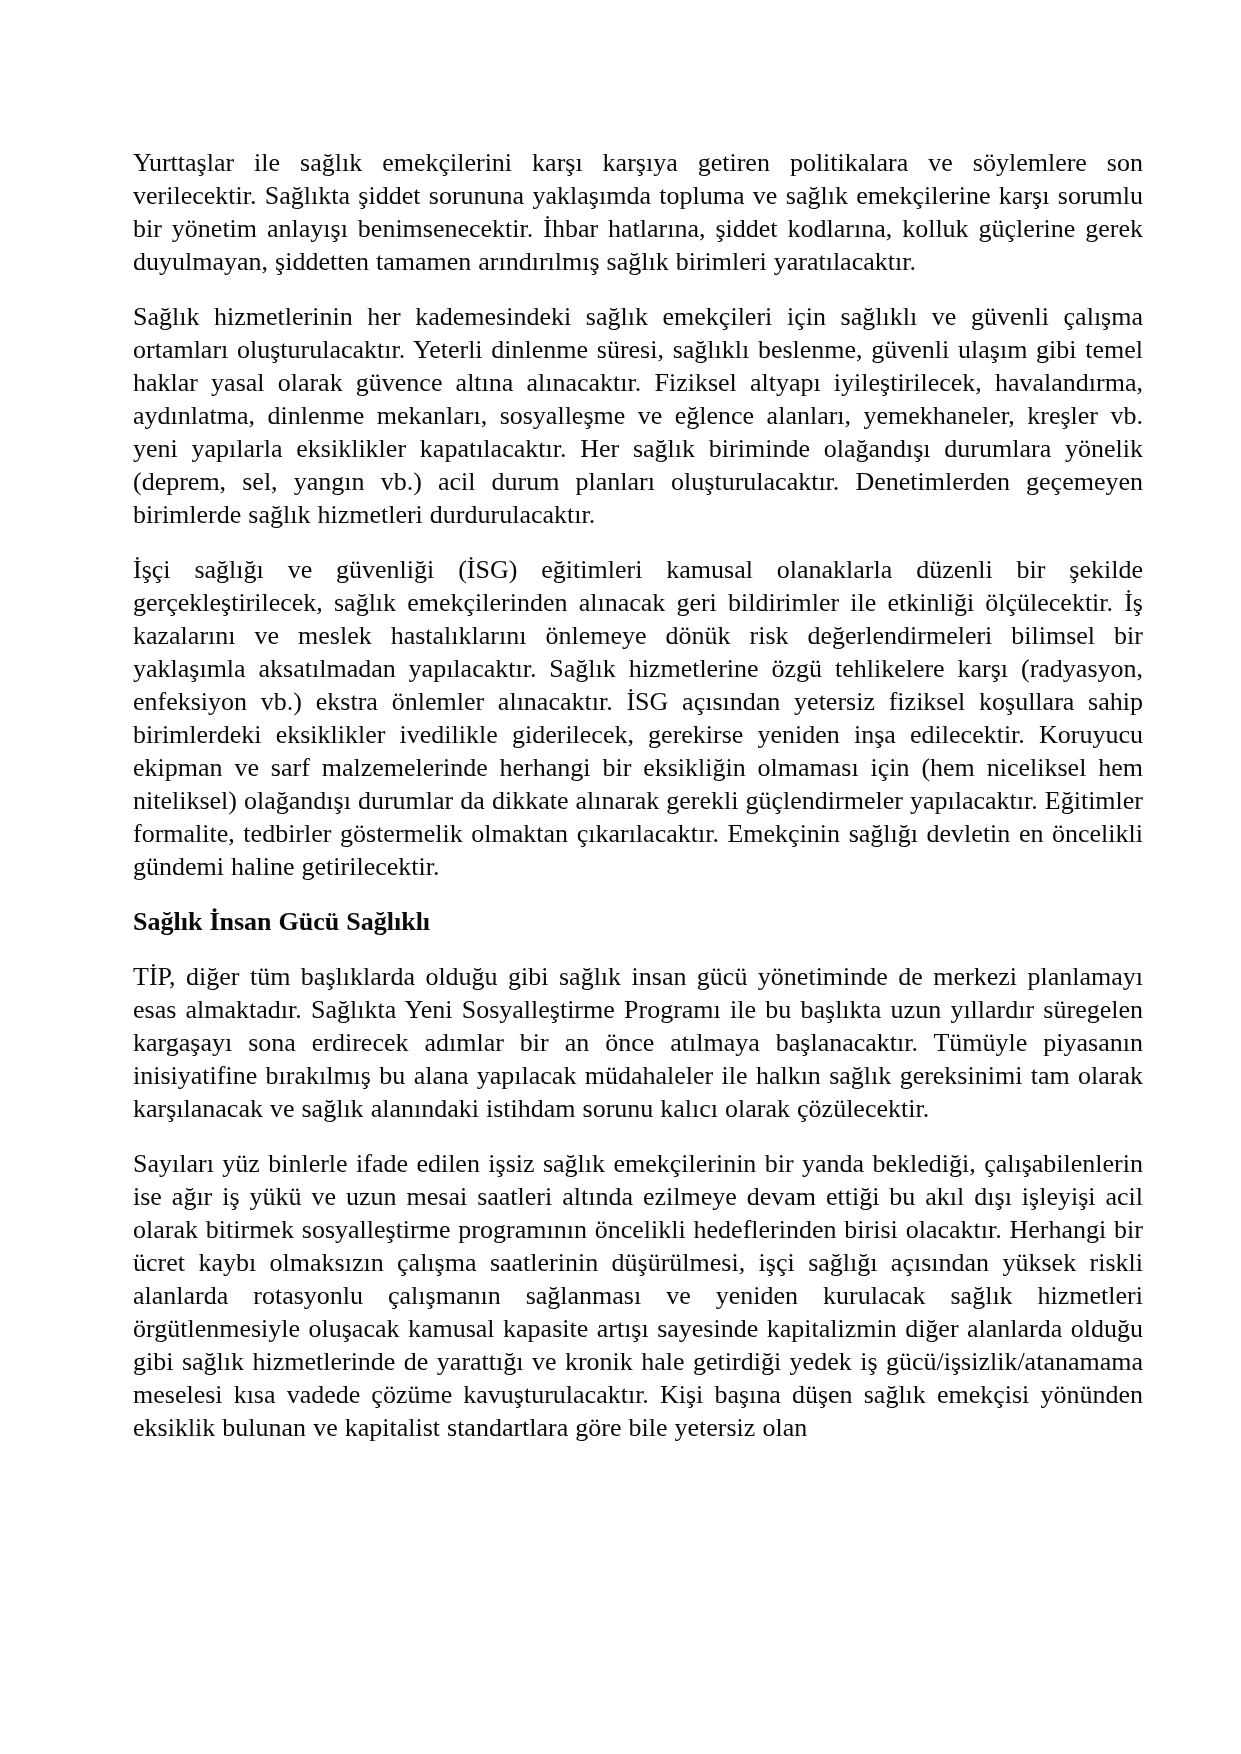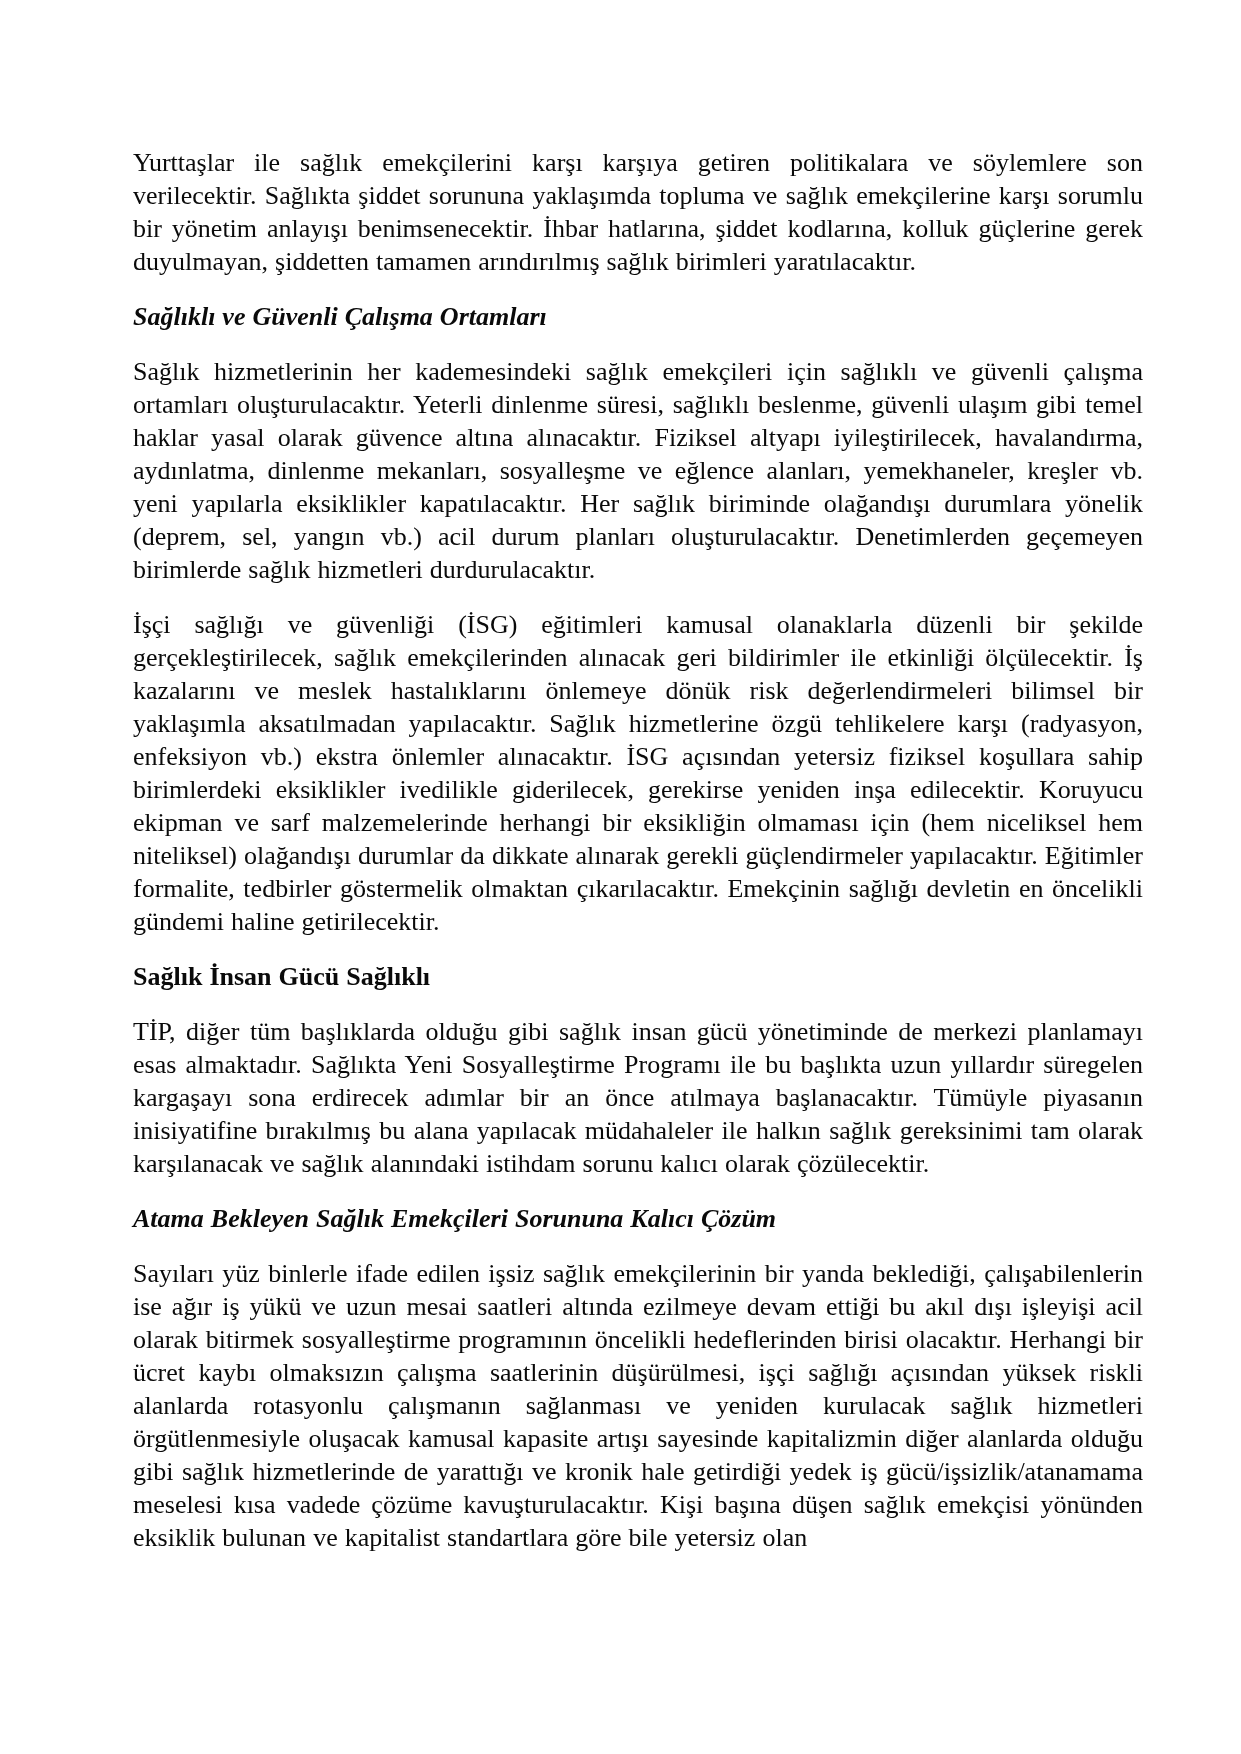--- a/index.html
+++ b/index.html
@@ -39,21 +39,19 @@
     font-style: normal;
     text-align: left;
   }
 </style>
 </head>
 <body style="background: rgb(255, 255, 255);">
 
 <main class="page">
   <div id="doc-blocks" style="color: rgb(10, 10, 10);">
       <p class="block">Yurttaşlar ile sağlık emekçilerini karşı karşıya getiren politikalara ve söylemlere son verilecektir. Sağlıkta şiddet sorununa yaklaşımda topluma ve sağlık emekçilerine karşı sorumlu bir yönetim anlayışı benimsenecektir. İhbar hatlarına, şiddet kodlarına, kolluk güçlerine gerek duyulmayan, şiddetten tamamen arındırılmış sağlık birimleri yaratılacaktır.</p>
-      <h3 class="block heading-bold-italic">Sağlıklı ve Güvenli Çalışma Ortamları</h3>
       <p class="block">Sağlık hizmetlerinin her kademesindeki sağlık emekçileri için sağlıklı ve güvenli çalışma ortamları oluşturulacaktır. Yeterli dinlenme süresi, sağlıklı beslenme, güvenli ulaşım gibi temel haklar yasal olarak güvence altına alınacaktır. Fiziksel altyapı iyileştirilecek, havalandırma, aydınlatma, dinlenme mekanları, sosyalleşme ve eğlence alanları, yemekhaneler, kreşler vb. yeni yapılarla eksiklikler kapatılacaktır. Her sağlık biriminde olağandışı durumlara yönelik (deprem, sel, yangın vb.) acil durum planları oluşturulacaktır. Denetimlerden geçemeyen birimlerde sağlık hizmetleri durdurulacaktır.</p>
       <p class="block">İşçi sağlığı ve güvenliği (İSG) eğitimleri kamusal olanaklarla düzenli bir şekilde gerçekleştirilecek, sağlık emekçilerinden alınacak geri bildirimler ile etkinliği ölçülecektir. İş kazalarını ve meslek hastalıklarını önlemeye dönük risk değerlendirmeleri bilimsel bir yaklaşımla aksatılmadan yapılacaktır. Sağlık hizmetlerine özgü tehlikelere karşı (radyasyon, enfeksiyon vb.) ekstra önlemler alınacaktır. İSG açısından yetersiz fiziksel koşullara sahip birimlerdeki eksiklikler ivedilikle giderilecek, gerekirse yeniden inşa edilecektir. Koruyucu ekipman ve sarf malzemelerinde herhangi bir eksikliğin olmaması için (hem niceliksel hem niteliksel) olağandışı durumlar da dikkate alınarak gerekli güçlendirmeler yapılacaktır. Eğitimler formalite, tedbirler göstermelik olmaktan çıkarılacaktır. Emekçinin sağlığı devletin en öncelikli gündemi haline getirilecektir.</p>
       <h3 class="block heading-bold">Sağlık İnsan Gücü Sağlıklı</h3>
       <p class="block">TİP, diğer tüm başlıklarda olduğu gibi sağlık insan gücü yönetiminde de merkezi planlamayı esas almaktadır. Sağlıkta Yeni Sosyalleştirme Programı ile bu başlıkta uzun yıllardır süregelen kargaşayı sona erdirecek adımlar bir an önce atılmaya başlanacaktır. Tümüyle piyasanın inisiyatifine bırakılmış bu alana yapılacak müdahaleler ile halkın sağlık gereksinimi tam olarak karşılanacak ve sağlık alanındaki istihdam sorunu kalıcı olarak çözülecektir.</p>
-      <h3 class="block heading-bold-italic">Atama Bekleyen Sağlık Emekçileri Sorununa Kalıcı Çözüm</h3>
       <p class="block">Sayıları yüz binlerle ifade edilen işsiz sağlık emekçilerinin bir yanda beklediği, çalışabilenlerin ise ağır iş yükü ve uzun mesai saatleri altında ezilmeye devam ettiği bu akıl dışı işleyişi acil olarak bitirmek sosyalleştirme programının öncelikli hedeflerinden birisi olacaktır. Herhangi bir ücret kaybı olmaksızın çalışma saatlerinin düşürülmesi, işçi sağlığı açısından yüksek riskli alanlarda rotasyonlu çalışmanın sağlanması ve yeniden kurulacak sağlık hizmetleri örgütlenmesiyle oluşacak kamusal kapasite artışı sayesinde kapitalizmin diğer alanlarda olduğu gibi sağlık hizmetlerinde de yarattığı ve kronik hale getirdiği yedek iş gücü/işsizlik/atanamama meselesi kısa vadede çözüme kavuşturulacaktır. Kişi başına düşen sağlık emekçisi yönünden eksiklik bulunan ve kapitalist standartlara göre bile yetersiz olan</p>
     </div>
 </main>
 
 </body></html>

